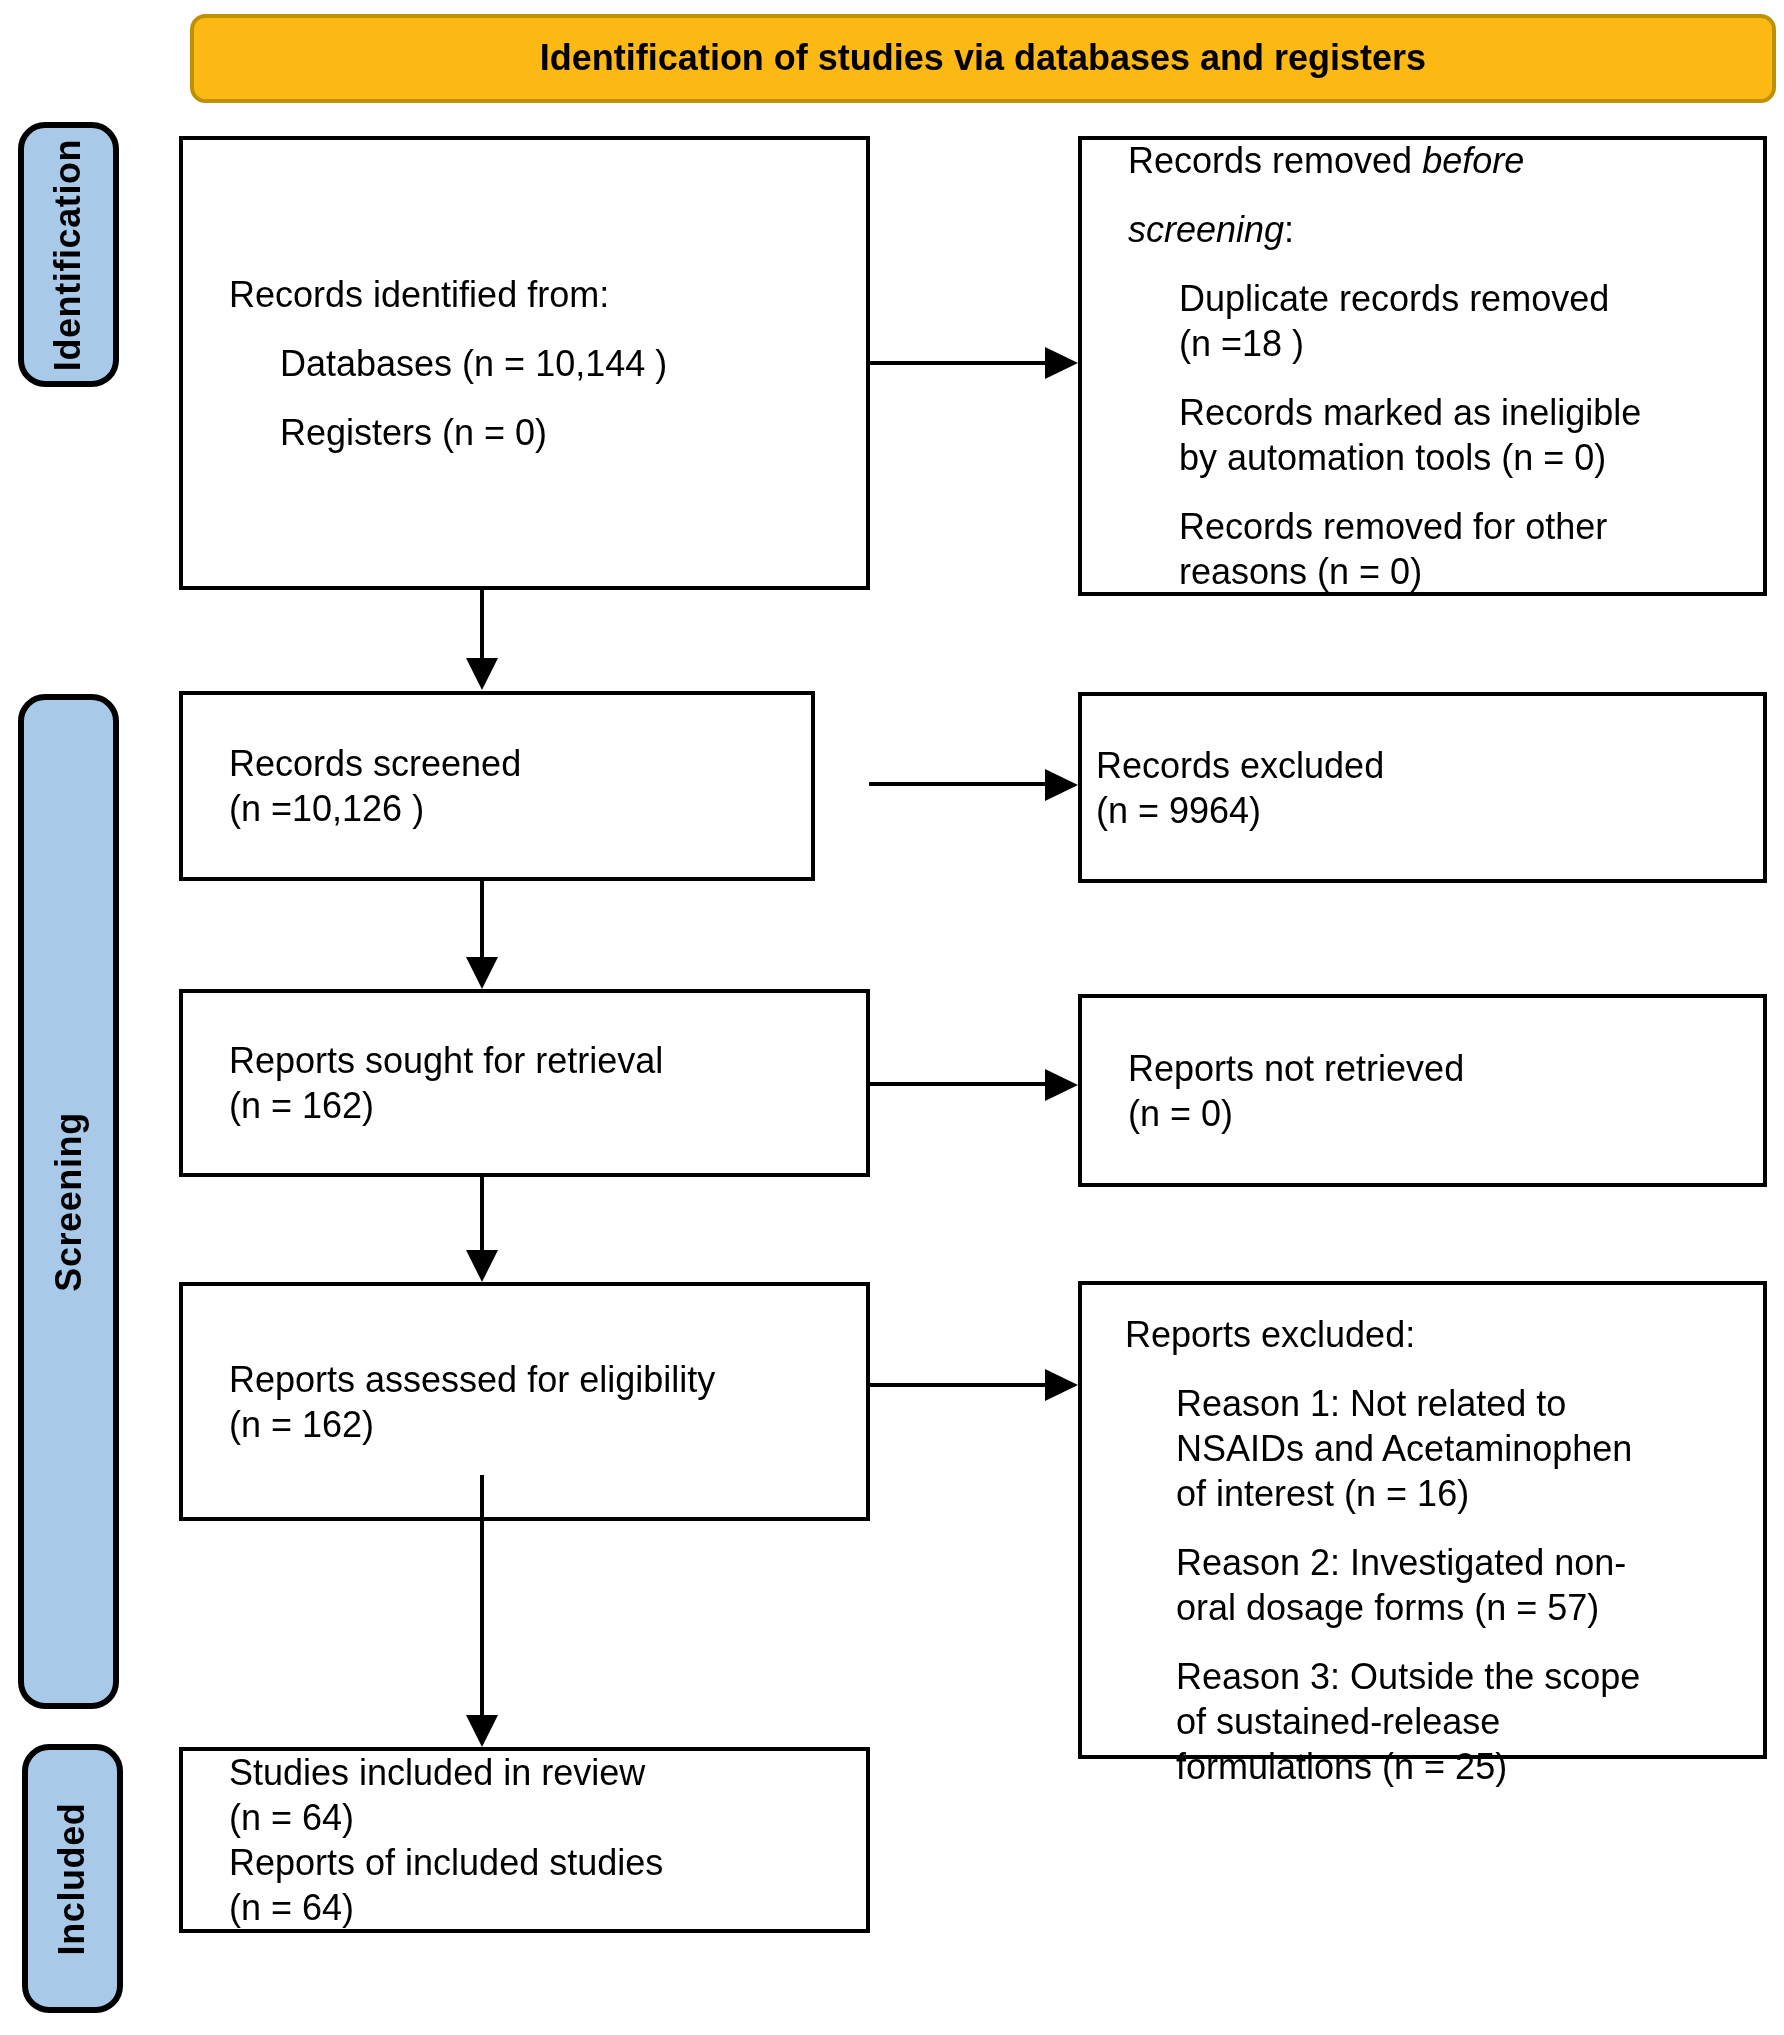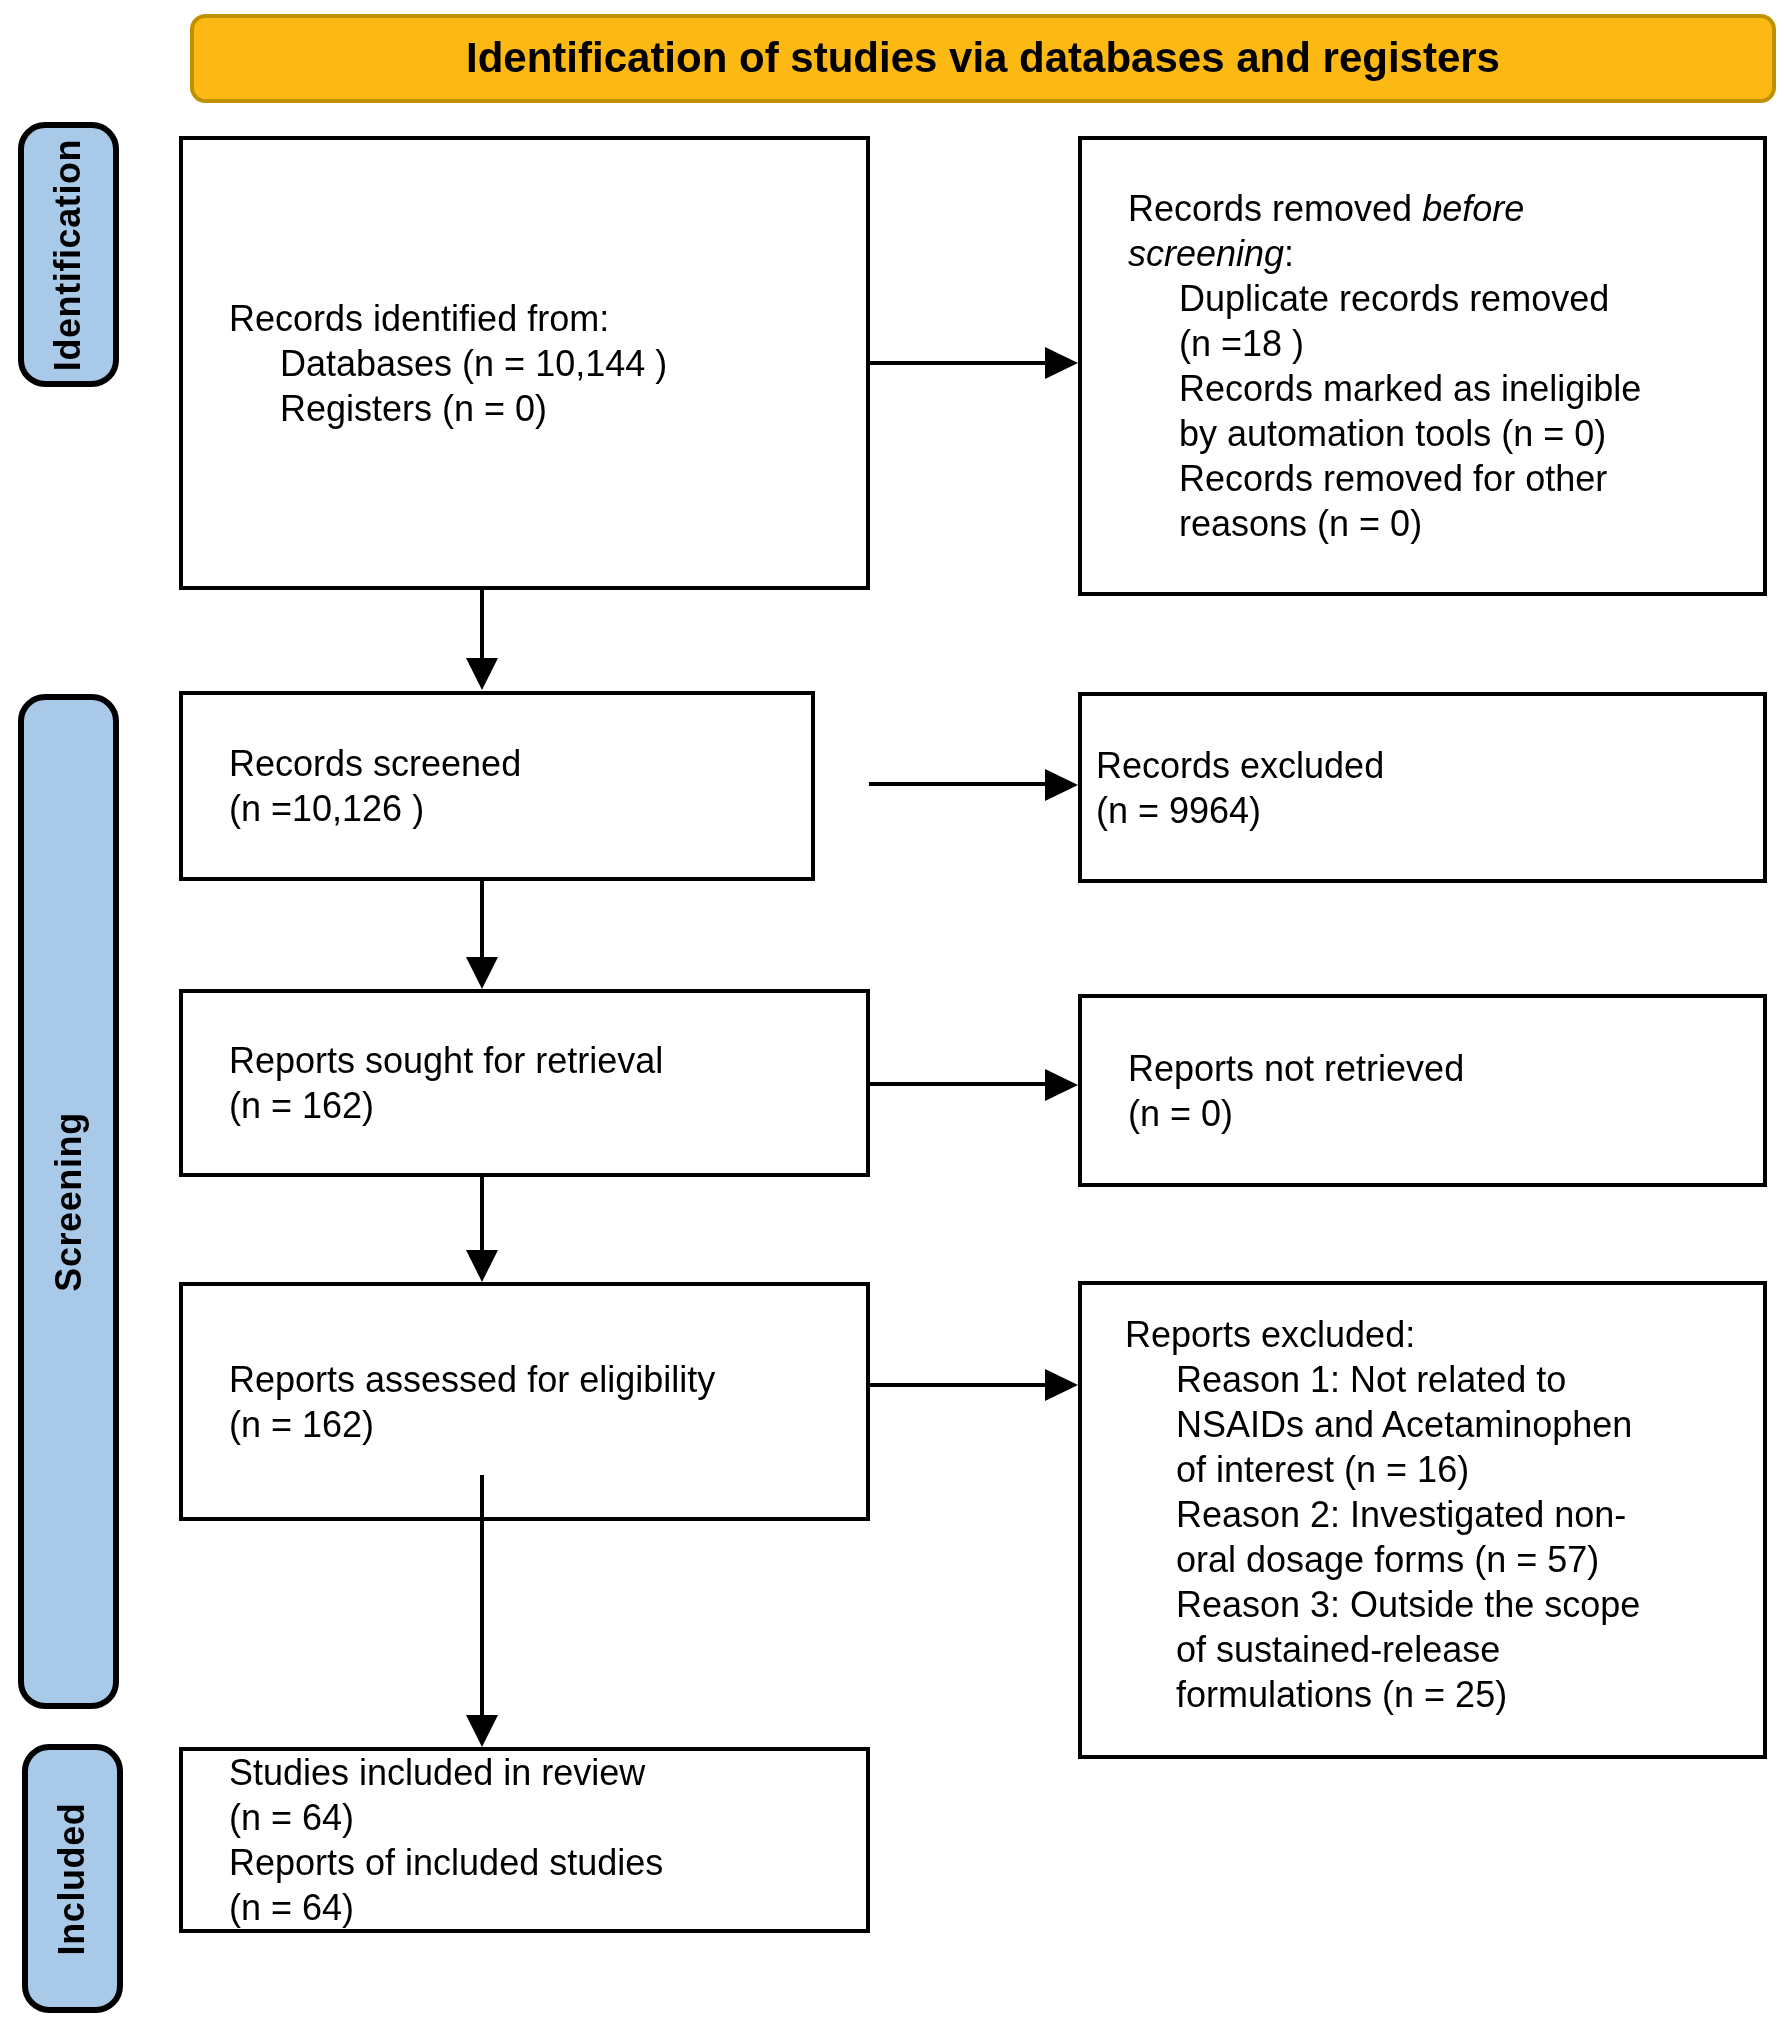--- a/index.html
+++ b/index.html
@@ -21,21 +21,21 @@
   .banner {
     position: absolute;
     left: 190px; top: 13.7px;
     width: 1586px; height: 89px;
     background: var(--banner-fill, #FCB813);
     border: 4.8px solid var(--banner-border, #BF9000);
     border-radius: 15.5px;
     box-sizing: border-box;
     display: flex; align-items: center; justify-content: center;
     font-weight: bold;
-    font-size: 42px;
+    font-size: 36px;
   }
   .stage {
     position: absolute;
     background: var(--stage-fill, #A9C9E9);
     border: 6px solid #000;
     border-radius: 27px;
     box-sizing: border-box;
     display: flex; align-items: center; justify-content: center;
   }
   .stage span {
@@ -49,20 +49,21 @@
     position: absolute;
     background: #fff;
     border: 4.8px solid #000;
     box-sizing: border-box;
     display: flex;
     flex-direction: column;
     justify-content: center;
     padding: 14.3px 27px 14.3px 46px;
     font-size: 36px;
     line-height: 45px;
+    gap: 24px;
   }
   .box.top-align {
     justify-content: flex-start;
     padding-top: 27px;
   }
   .pre { white-space: pre-line; }
   .indent { margin-left: 51px; }
   .hline { position: absolute; height: 4.2px; background: #000; }
   .vline { position: absolute; width: 4.2px; background: #000; }
   .head-right {

